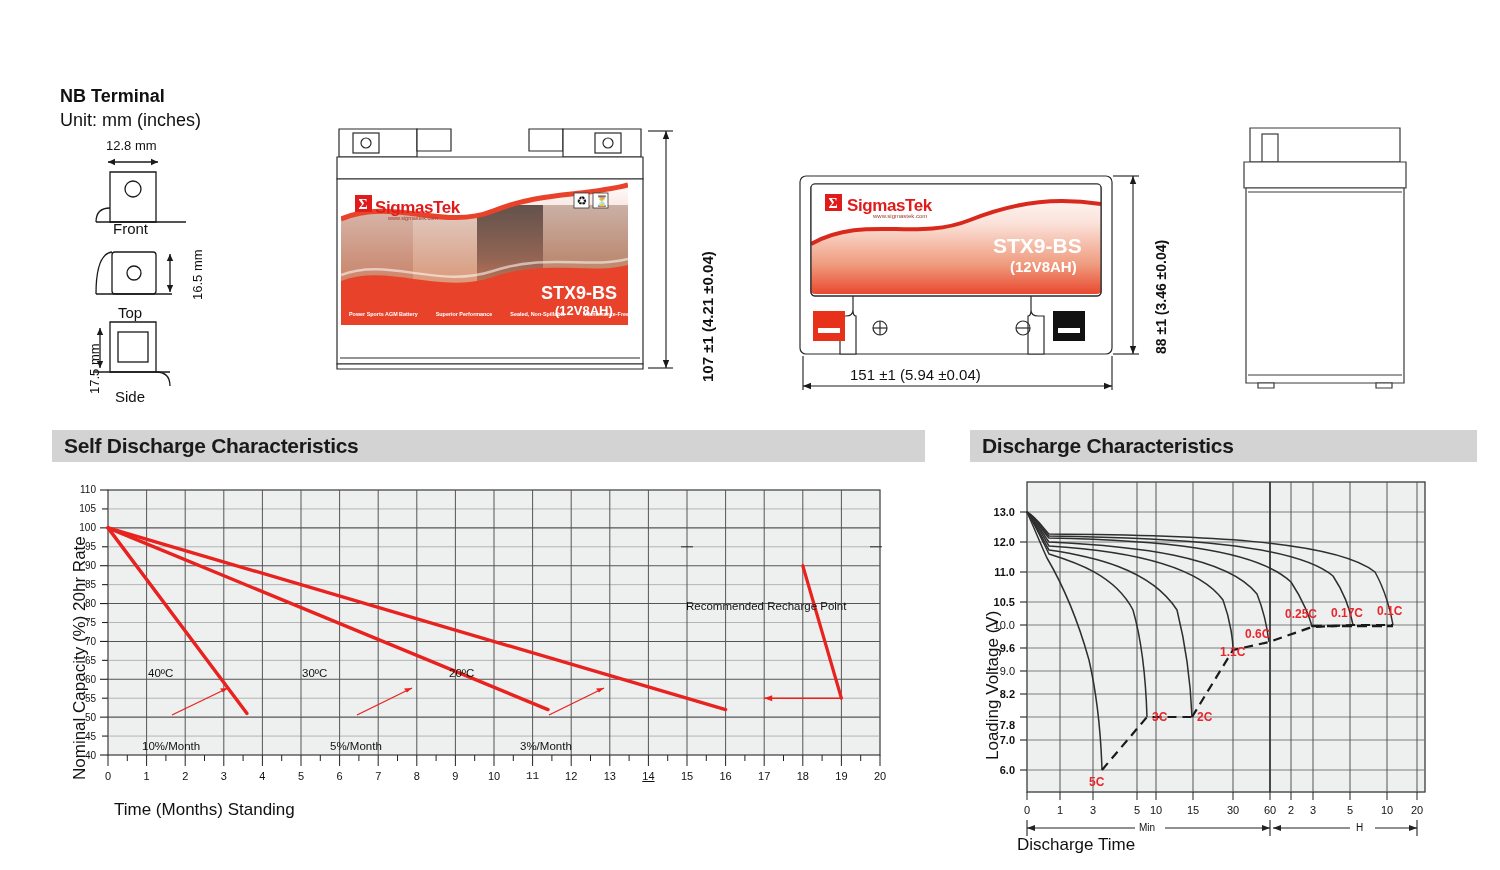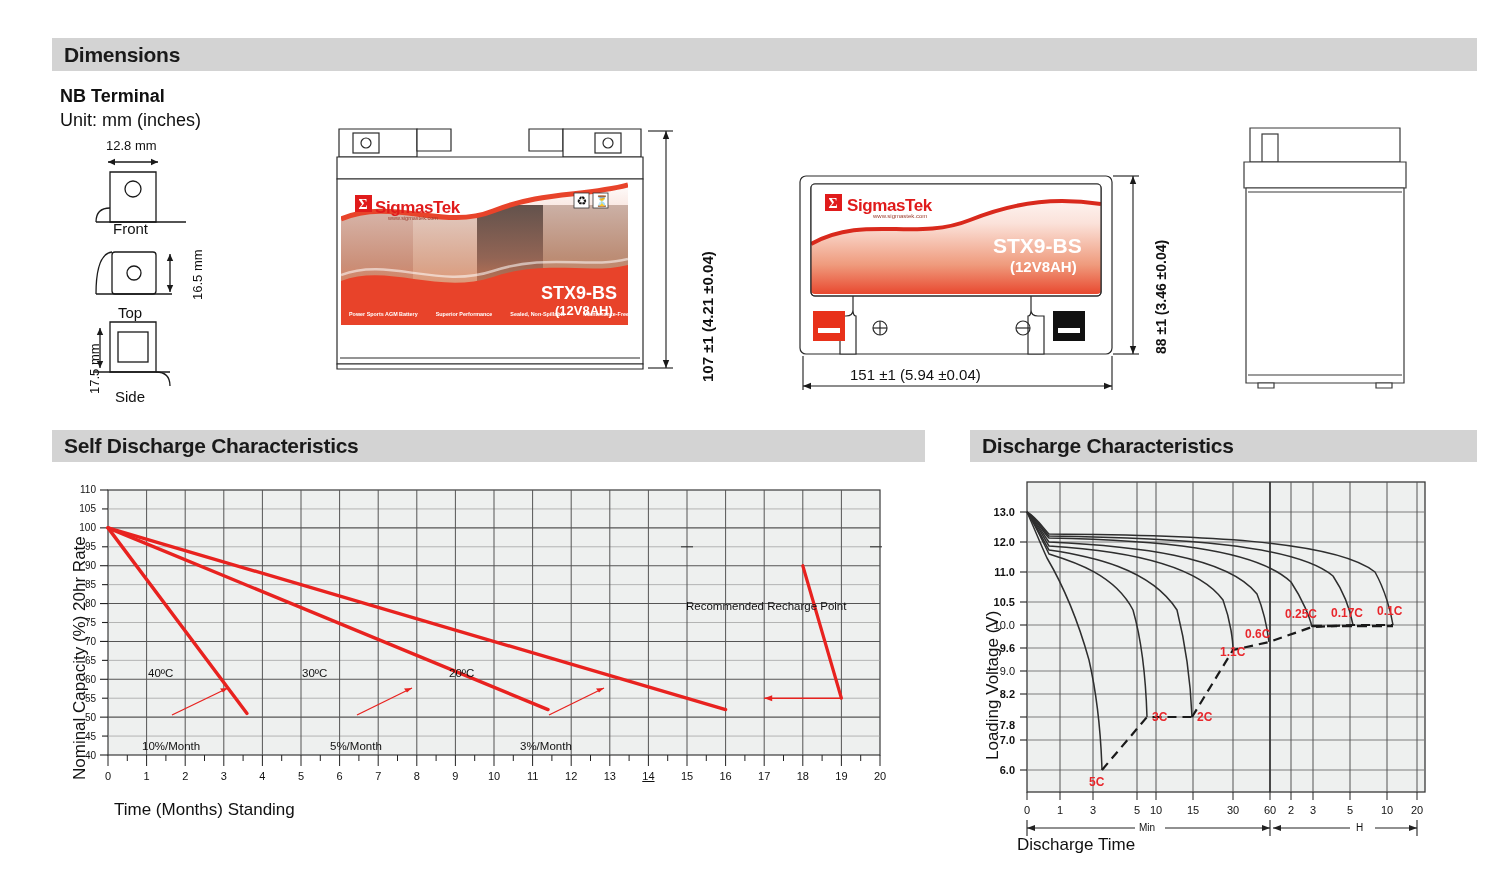--- a/index.html
+++ b/index.html
@@ -71,23 +71,20 @@
   }
   .minih { position: absolute; font-size: 10px; color: #111; white-space: nowrap; }
 
   svg { display: block; }
 </style>
 </head>
 <body>
 
 <div id="page">
 
-  <div class="section-bar" id="bar-dimensions">
-    <span class="title">Dimensions</span>
-  </div>
 
   <div id="nb-terminal-title">NB Terminal</div>
   <div id="unit-label">Unit: mm (inches)</div>
 
   <div id="terminal-block">
     <div class="dim-text" style="left:46px; top:6px;">12.8 mm</div>
     <svg width="250" height="285" viewBox="0 0 250 285">
       <g stroke="#1a1a1a" fill="none" stroke-width="1.3">
 
         <line x1="48" y1="30" x2="98" y2="30"></line>
@@ -477,21 +474,21 @@
     <div class="xtick-lbl" style="left:84.6px; top:300px; width:20px;">1</div>
     <div class="xtick-lbl" style="left:123.2px;top:300px; width:20px;">2</div>
     <div class="xtick-lbl" style="left:161.8px;top:300px; width:20px;">3</div>
     <div class="xtick-lbl" style="left:200.4px;top:300px; width:20px;">4</div>
     <div class="xtick-lbl" style="left:239px;  top:300px; width:20px;">5</div>
     <div class="xtick-lbl" style="left:277.6px;top:300px; width:20px;">6</div>
     <div class="xtick-lbl" style="left:316.2px;top:300px; width:20px;">7</div>
     <div class="xtick-lbl" style="left:354.8px;top:300px; width:20px;">8</div>
     <div class="xtick-lbl" style="left:393.4px;top:300px; width:20px;">9</div>
     <div class="xtick-lbl" style="left:432px;  top:300px; width:20px;">10</div>
-    <div class="xtick-lbl" style="left:470.6px;top:300px; width:20px;">11</div>
+    <div class="xtick-lbl" style="left:470.6px;top:300px; width:20px;font-family:Liberation Mono, monospace;">11</div>
     <div class="xtick-lbl" style="left:509.2px;top:300px; width:20px;">12</div>
     <div class="xtick-lbl" style="left:547.8px;top:300px; width:20px;">13</div>
     <div class="xtick-lbl" style="left:586.4px;top:300px; width:20px;text-decoration:underline;">14</div>
     <div class="xtick-lbl" style="left:625px;  top:300px; width:20px;">15</div>
     <div class="xtick-lbl" style="left:663.6px;top:300px; width:20px;">16</div>
     <div class="xtick-lbl" style="left:702.2px;top:300px; width:20px;">17</div>
     <div class="xtick-lbl" style="left:740.8px;top:300px; width:20px;">18</div>
     <div class="xtick-lbl" style="left:779.4px;top:300px; width:20px;">19</div>
     <div class="xtick-lbl" style="left:818px;  top:300px; width:20px;">20</div>
 

